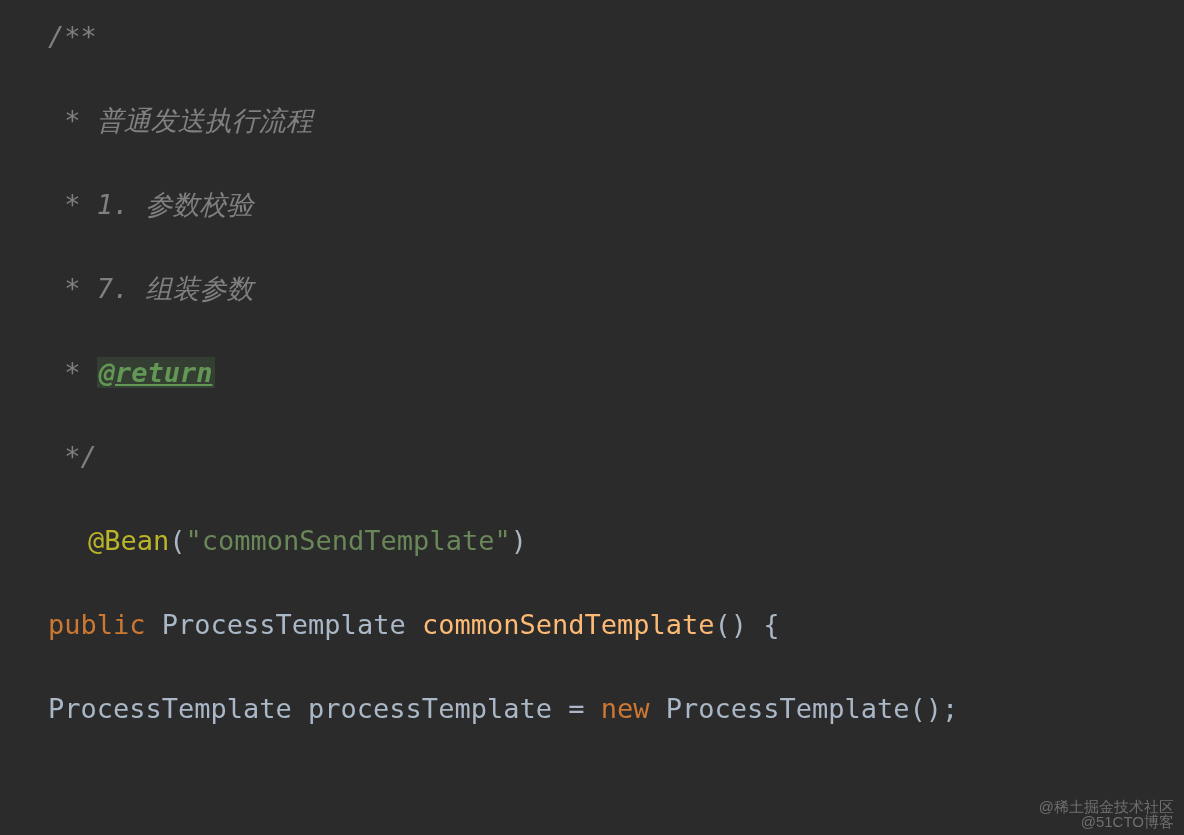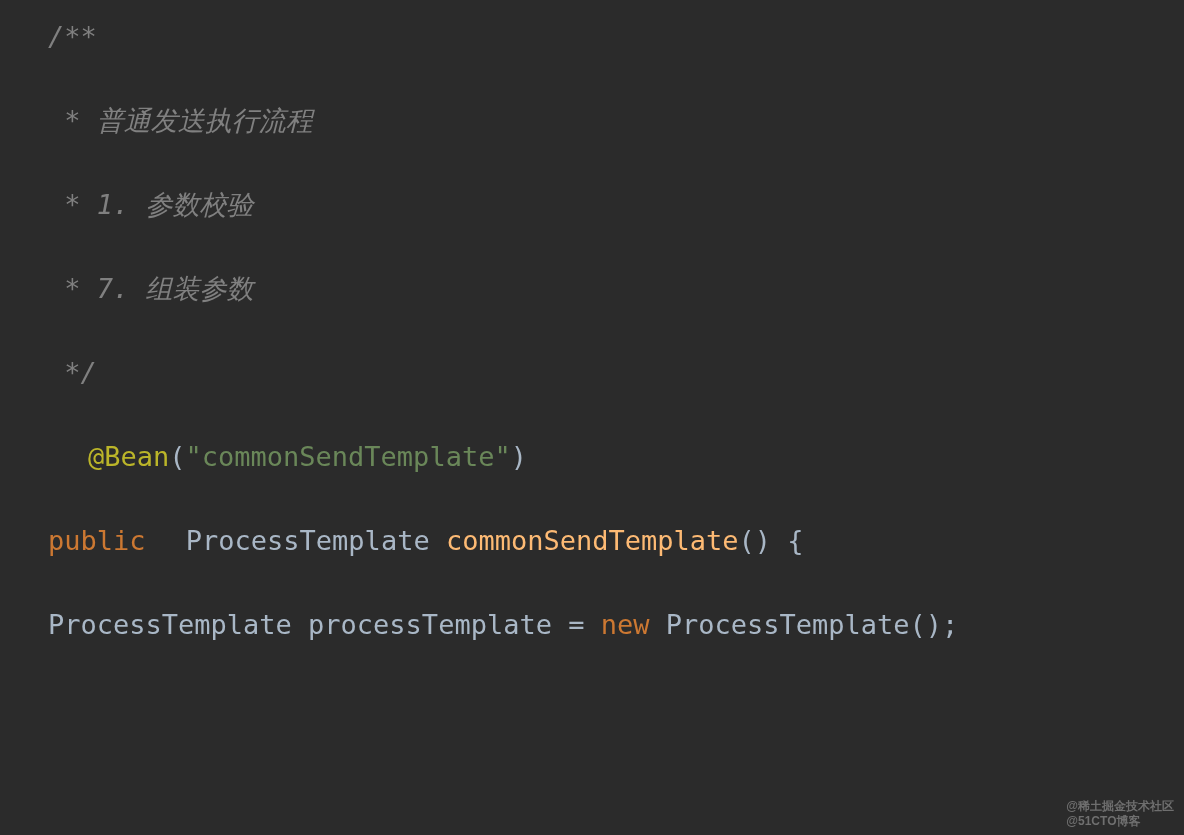--- a/index.html
+++ b/index.html
@@ -28,41 +28,41 @@
     font-weight: bold;
     font-style: italic;
     text-decoration: underline;
     background: rgba(98,151,85,0.18);
     padding: 0 2px;
   }
   .annotation { color: #bbb529; margin-left: 40px; }
   .string { color: #6a8759; }
   .keyword { color: #cc7832; }
   .method-decl { color: #fdba74; }
-  .type { color: #a9b7c6; margin-left: 24px; }
+  .type { color: #a9b7c6; }
   .plain { color: #a9b7c6; }
   .watermark {
     position: absolute;
     right: 10px;
     bottom: 6px;
-    text-align: left;
+    text-align: right;
     font-family: sans-serif;
-    font-size: 12px;
+    font-size: 15px;
     line-height: 15px;
     color: #6f6f6f;
-    font-weight: bold;
   }
 </style>
 </head>
 <body>
 
 <pre class="code"><span class="line"><span class="comment">/**</span></span>
 <span class="line"><span class="comment"> * 普通发送执行流程</span></span>
 <span class="line"><span class="comment"> * 1. 参数校验</span></span>
 <span class="line"><span class="comment"> * 7. 组装参数</span></span>
+<span class="line"><span class="comment"> * </span><span class="doctag">@return</span></span>
 <span class="line"><span class="comment"> */</span></span>
 <span class="line"><span class="annotation">@Bean</span><span class="plain">(</span><span class="string">"commonSendTemplate"</span><span class="plain">)</span></span>
 <span class="line"><span class="keyword">public</span><span class="plain"> </span><span class="type">ProcessTemplate</span><span class="plain"> </span><span class="method-decl">commonSendTemplate</span><span class="plain">() {</span></span>
 <span class="line indent1"><span class="plain">ProcessTemplate processTemplate = </span><span class="keyword">new</span><span class="plain"> ProcessTemplate();</span></span>
 
 
 
 
 
 

